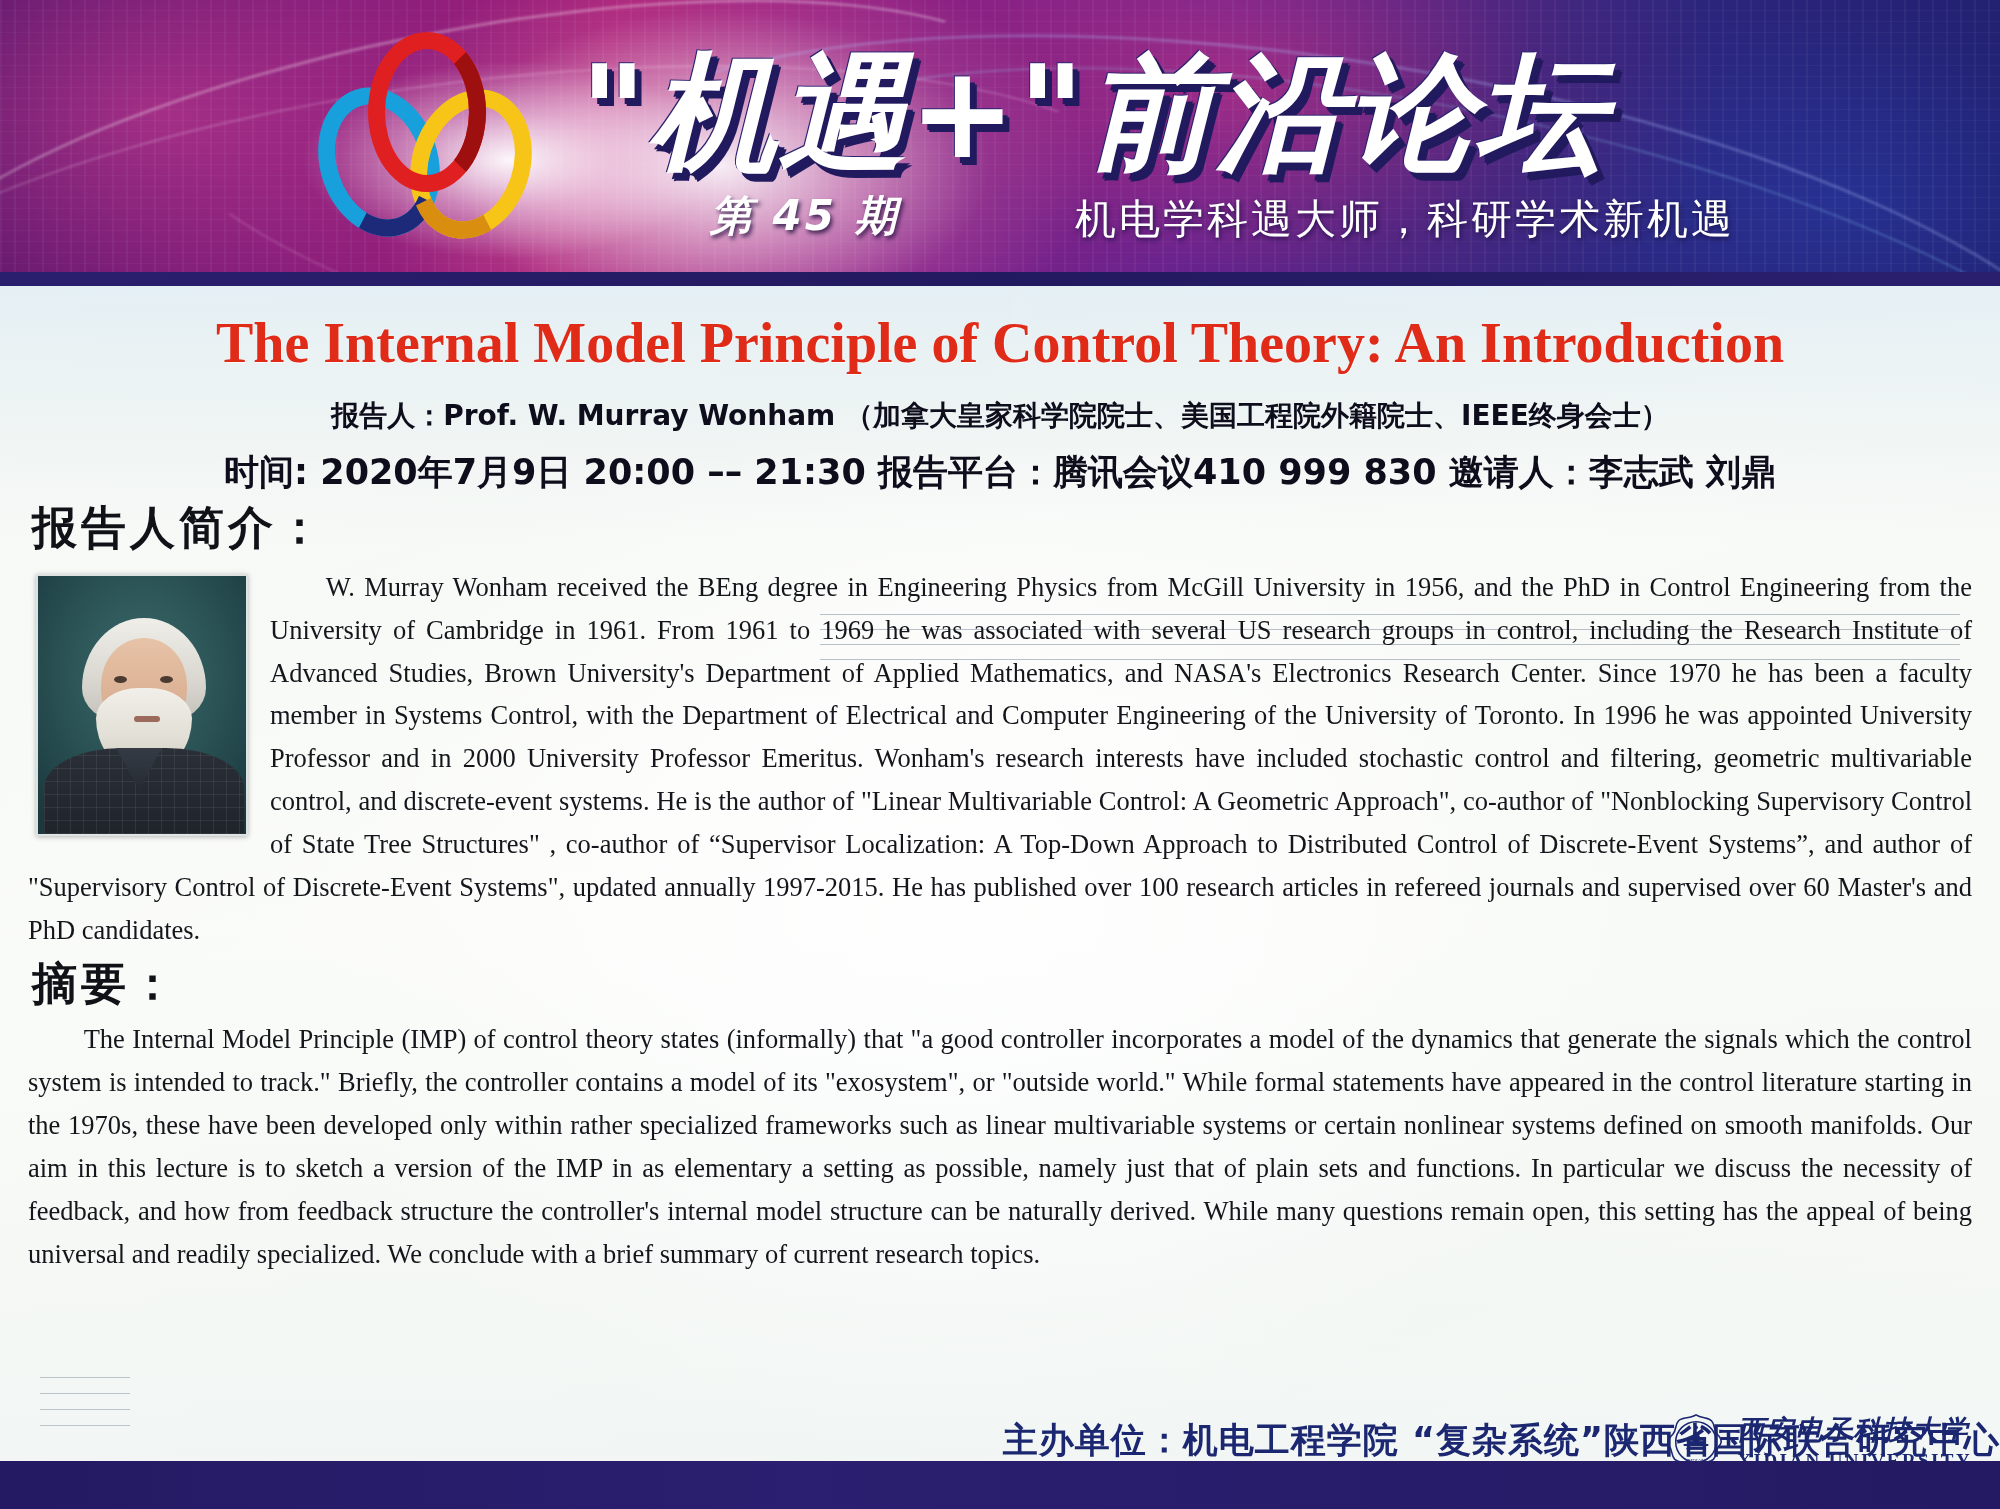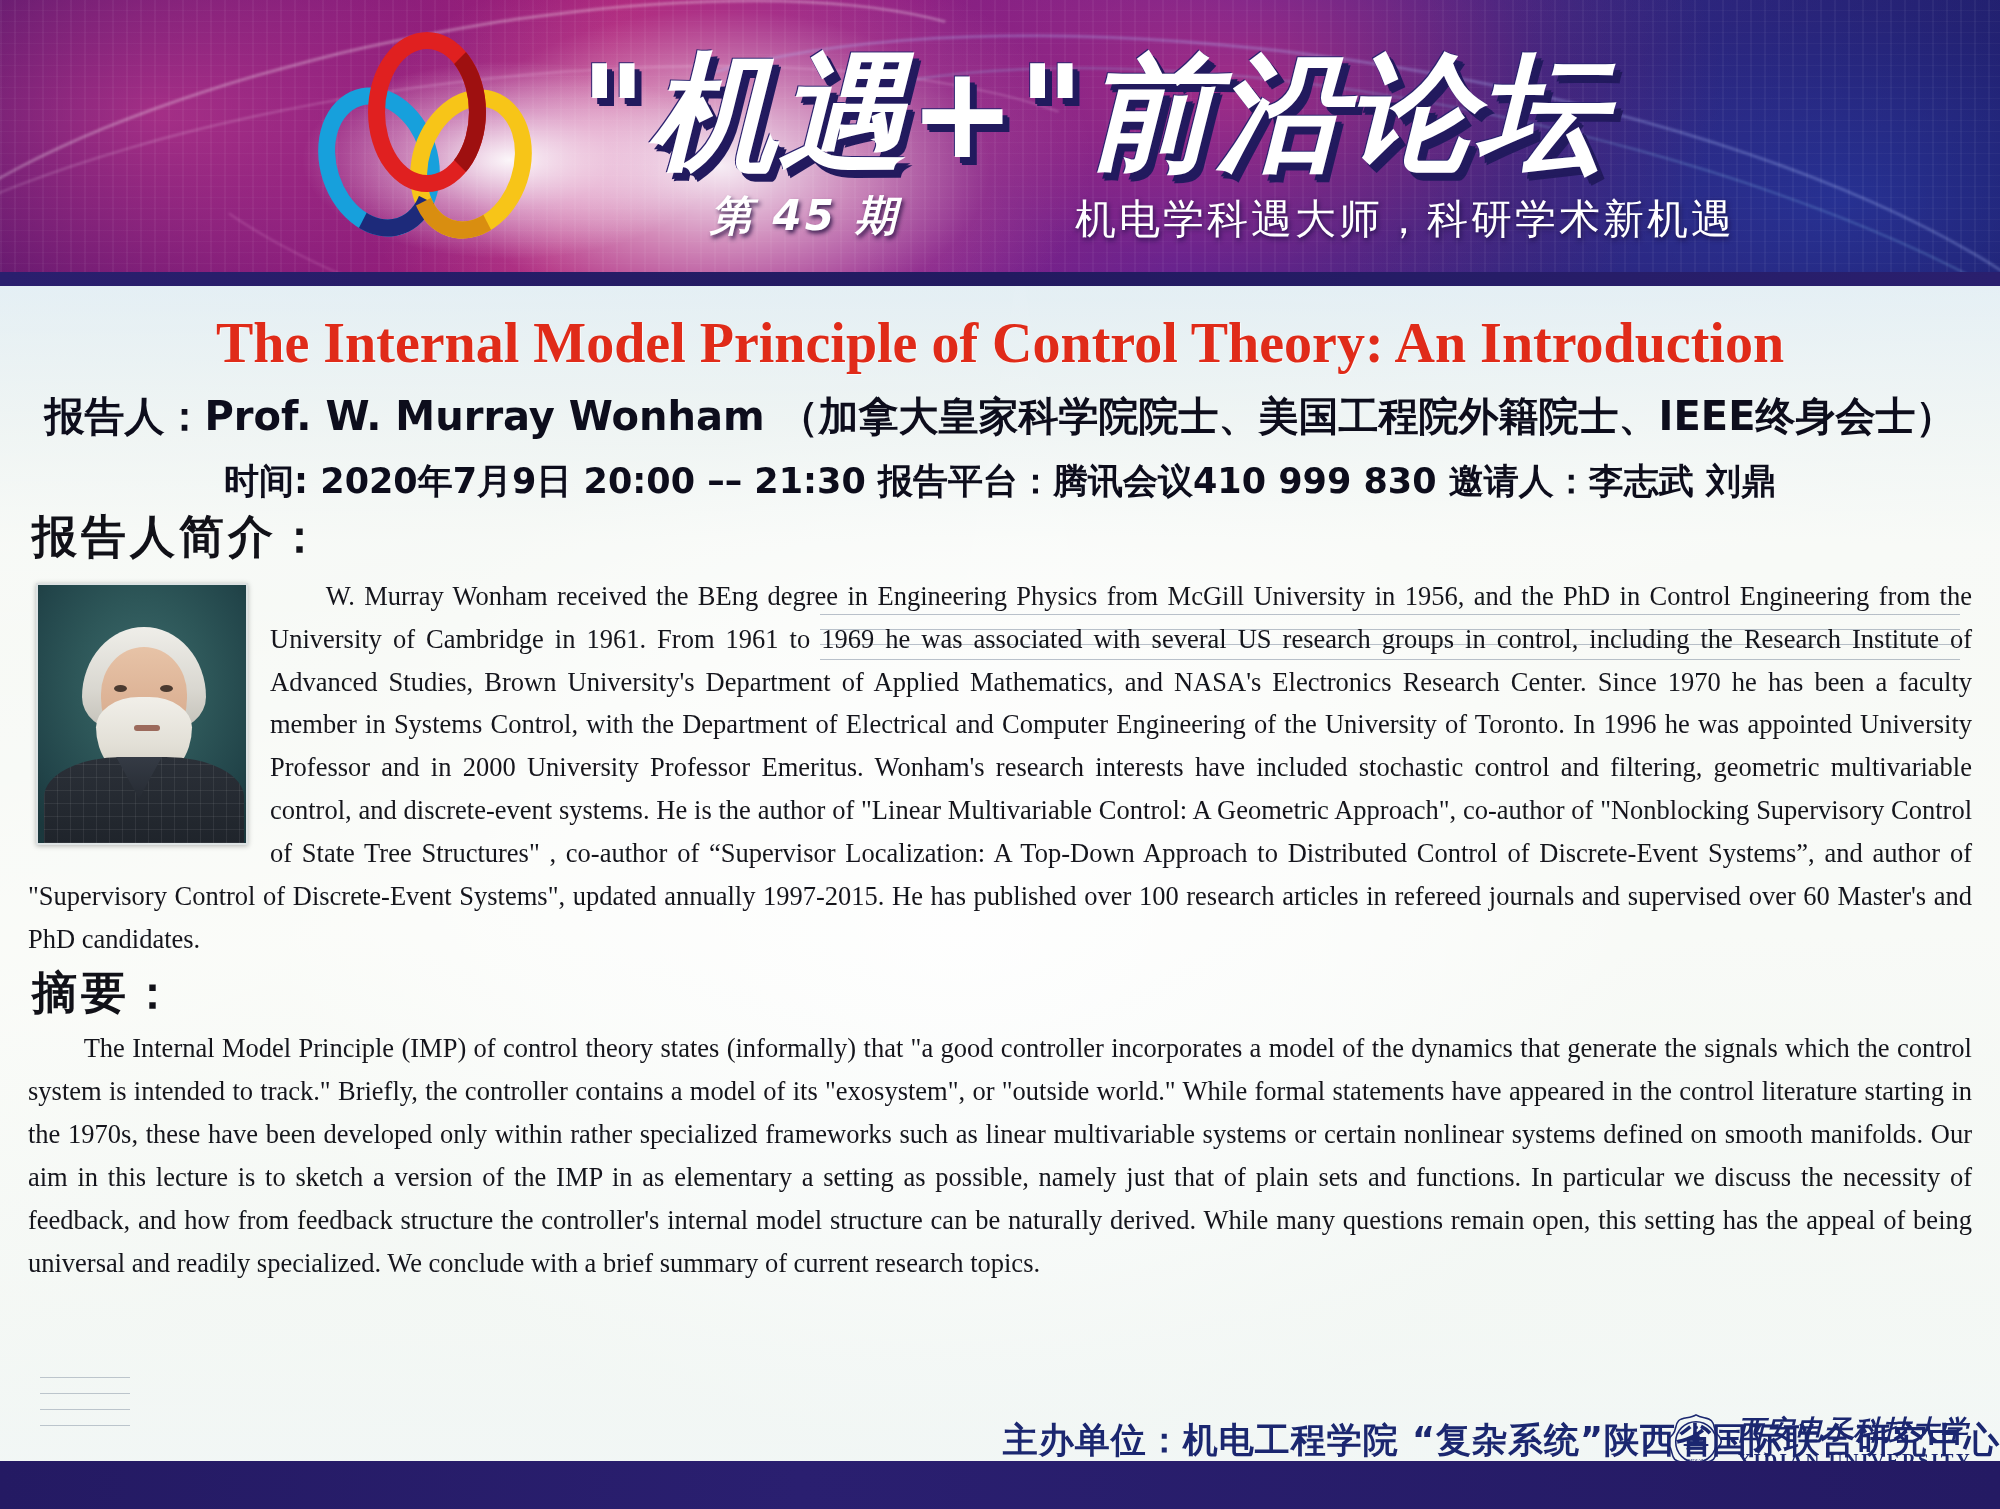--- a/index.html
+++ b/index.html
@@ -209,21 +209,21 @@
     text-shadow: 1px 1px 0 rgba(255,255,255,0.7);
   }
 
   .meta-line {
     text-align: center;
     font-family: "DejaVu Sans", "Liberation Sans", sans-serif;
     font-weight: 700;
     color: #0d0d1c;
     white-space: nowrap;
   }
-  .meta-speaker { margin-top: 14px; font-size: 40px; }
+  .meta-speaker { margin-top: 22px; font-size: 28px; }
   .meta-time    { margin-top: 14px; font-size: 35px; }
 
   .section-heading {
     margin-top: 2px;
     margin-left: 4px;
     font-family: "DejaVu Sans", "Liberation Sans", sans-serif;
     font-size: 45px;
     font-weight: 700;
     color: #111118;
     letter-spacing: 4px;

